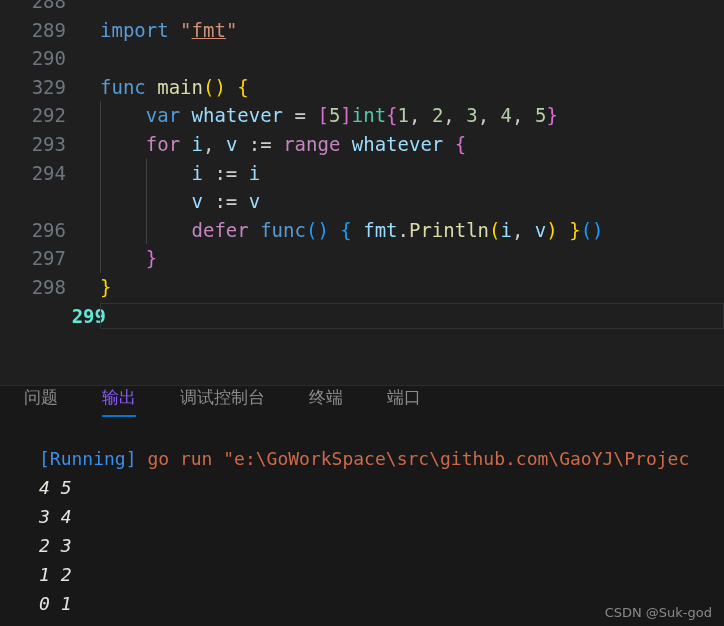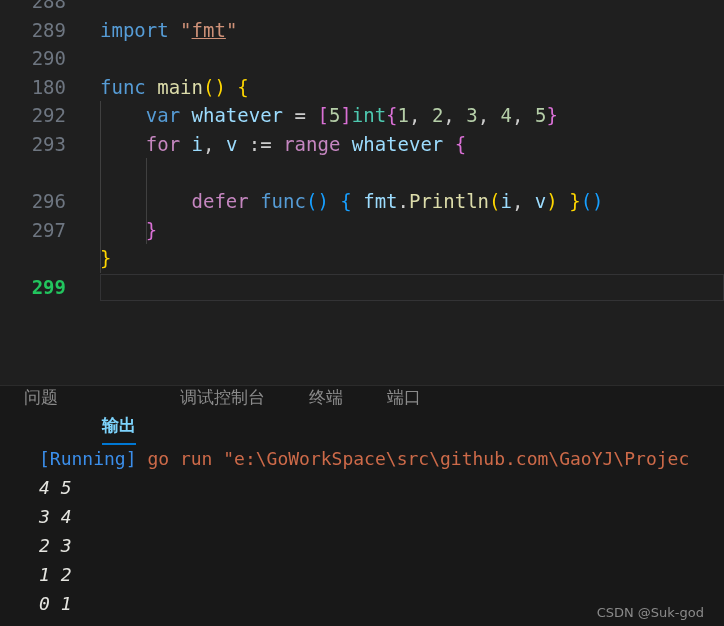--- a/index.html
+++ b/index.html
@@ -50,22 +50,23 @@
     position: absolute;
     left: 0;
     width: 66px;
     text-align: right;
     color: #6e7681;
     font-size: 19px;
     font-family: "DejaVu Sans Mono", "Liberation Mono", monospace;
     user-select: none;
   }
   .code-line.active .ln {
-    color: #22c55e;
+    color: #5eead4;
     font-weight: bold;
+    margin-left: 40px;
   }
   .code-text {
     position: absolute;
     left: 100px;
     color: #cccccc;
   }
   .code-line.active .line-highlight {
     position: absolute;
     left: 100px;
     right: 0;
@@ -119,23 +120,22 @@
     position: relative;
     font-family: "DejaVu Sans", "Liberation Sans", sans-serif;
     font-size: 17px;
     color: #8b8b8b;
     padding: 0 0 10px 0;
     margin-right: 44px;
     white-space: nowrap;
     cursor: pointer;
   }
   .panel-tab.active {
-    color: #7dd3fc;
-    font-weight: bold;
-    margin-top: 28px;
+    color: #8b5cf6;
+    font-weight: normal;
   }
   .panel-tab.active::after {
     content: "";
     position: absolute;
     left: 0;
     right: 0;
     bottom: 2px;
     height: 2px;
     background: #0078d4;
   }
@@ -150,45 +150,46 @@
     white-space: pre;
     overflow: hidden;
   }
   .out-line { white-space: pre; margin-left: 15px; }
   .out-running { color: #3b8eea; }
   .out-cmd { color: #cd6a49; }
   .out-plain { color: #e5e5e0; font-style: italic; }
 
   .watermark {
     position: absolute;
-    right: 20px;
+    right: 12px;
     bottom: 6px;
     font-family: "DejaVu Sans", "Liberation Sans", sans-serif;
     font-size: 13px;
     color: #8a8a8a;
     user-select: none;
   }
 </style>
 </head>
 <body>
 
 <div id="app">
 
   <div class="editor">
     <div class="code-area" id="code-area">
         <div class="code-line"><span class="ln">288</span><span class="code-text"></span></div>
         <div class="code-line"><span class="ln">289</span><span class="code-text"><span class="kw-blue">import</span><span class="plain"> </span><span class="str">"</span><span class="str-link">fmt</span><span class="str">"</span></span></div>
         <div class="code-line"><span class="ln">290</span><span class="code-text"></span></div>
-        <div class="code-line"><span class="ln">180</span><span class="code-text"><span class="kw-blue">func</span><span class="plain"> </span><span class="func-name">main</span><span class="br1">()</span><span class="plain"> </span><span class="br1">{</span></span></div>
+        <div class="code-line"><span class="ln">329</span><span class="code-text"><span class="kw-blue">func</span><span class="plain"> </span><span class="func-name">main</span><span class="br1">()</span><span class="plain"> </span><span class="br1">{</span></span></div>
         <div class="code-line"><span class="ln">292</span><span class="code-text"><span class="plain">    </span><span class="kw-blue">var</span><span class="plain"> </span><span class="ident">whatever</span><span class="plain"> </span><span class="op">=</span><span class="plain"> </span><span class="br2">[</span><span class="num">5</span><span class="br2">]</span><span class="type">int</span><span class="br2">{</span><span class="num">1</span><span class="op">, </span><span class="num">2</span><span class="op">, </span><span class="num">3</span><span class="op">, </span><span class="num">4</span><span class="op">, </span><span class="num">5</span><span class="br2">}</span></span></div>
         <div class="code-line"><span class="ln">293</span><span class="code-text"><span class="plain">    </span><span class="kw-pink">for</span><span class="plain"> </span><span class="ident">i</span><span class="op">, </span><span class="ident">v</span><span class="plain"> </span><span class="op">:=</span><span class="plain"> </span><span class="kw-pink">range</span><span class="plain"> </span><span class="ident">whatever</span><span class="plain"> </span><span class="br2">{</span></span></div>
-        <div class="code-line"></div>
+        <div class="code-line"><span class="ln">294</span><span class="code-text"><span class="plain">        </span><span class="ident">i</span><span class="plain"> </span><span class="op">:=</span><span class="plain"> </span><span class="ident">i</span></span></div>
+        <div class="code-line"><span class="code-text"><span class="plain">        </span><span class="ident">v</span><span class="plain"> </span><span class="op">:=</span><span class="plain"> </span><span class="ident">v</span></span></div>
         <div class="code-line"><span class="ln">296</span><span class="code-text"><span class="plain">        </span><span class="kw-pink">defer</span><span class="plain"> </span><span class="kw-blue">func</span><span class="br3">()</span><span class="plain"> </span><span class="br3">{</span><span class="plain"> </span><span class="ident">fmt</span><span class="op">.</span><span class="func-name">Println</span><span class="br1">(</span><span class="ident">i</span><span class="op">, </span><span class="ident">v</span><span class="br1">)</span><span class="plain"> </span><span class="br1">}</span><span class="br3">()</span></span></div>
         <div class="code-line"><span class="ln">297</span><span class="code-text"><span class="plain">    </span><span class="br2">}</span></span></div>
-        <div class="code-line"><span class="code-text"><span class="br1">}</span></span></div>
+        <div class="code-line"><span class="ln">298</span><span class="code-text"><span class="br1">}</span></span></div>
         <div class="code-line active"><span class="ln">299</span><div class="line-highlight"></div><span class="code-text"></span></div>
       </div>
   <div class="guide" style="left: 100px; top: 101px; height: 172px;"></div>
       <div class="guide" style="left: 145.8px; top: 158px; height: 86px;"></div>
     </div>
 
   <div class="panel">
     <div class="panel-tabs" id="panel-tabs">
         <div class="panel-tab">问题</div>
         <div class="panel-tab active">输出</div>

